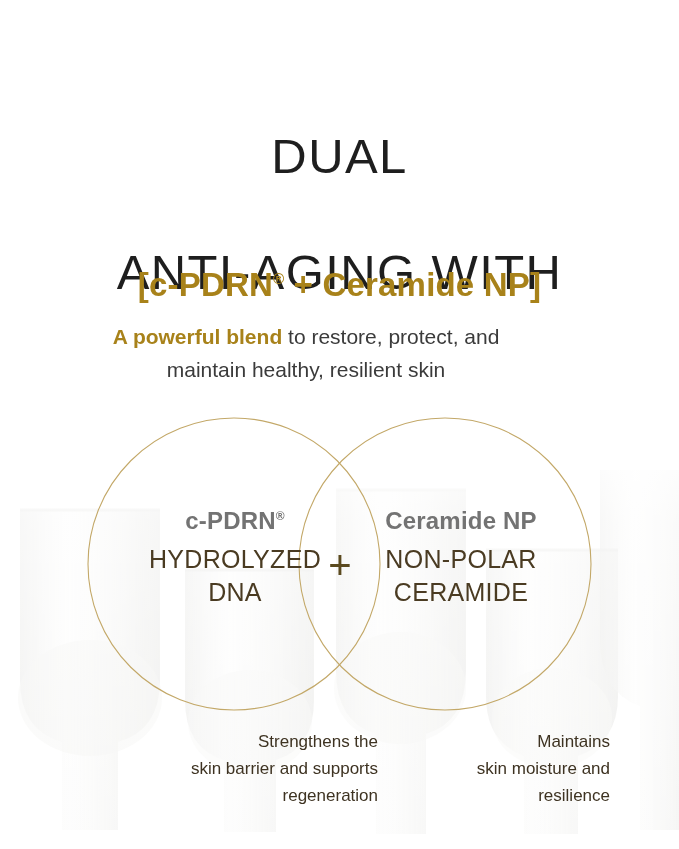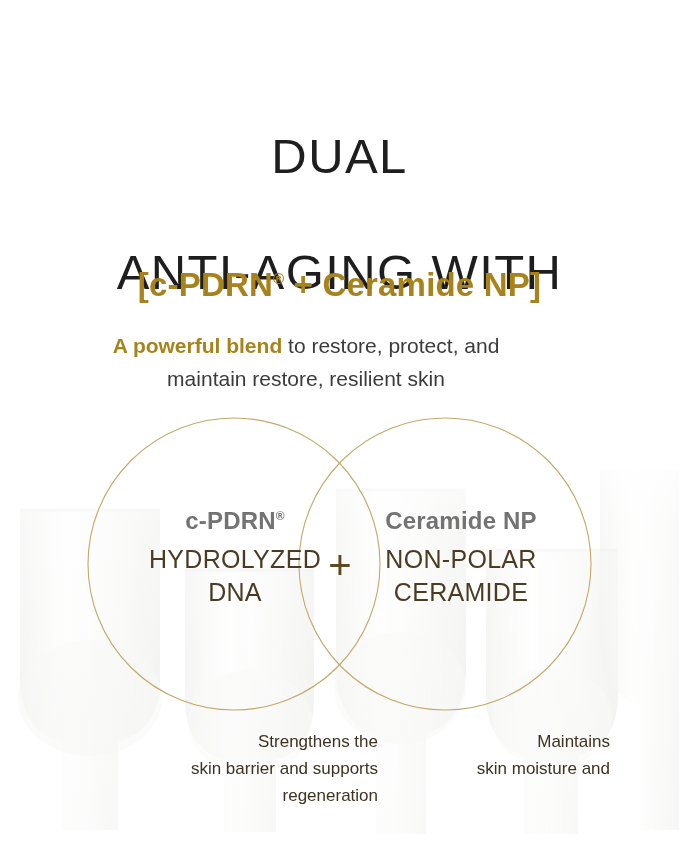--- a/index.html
+++ b/index.html
@@ -65,21 +65,21 @@
     line-height: 42px;
     letter-spacing: 0.2px;
     font-weight: 700;
   }
   .subtitle .sup-r { font-size: 0.46em; }
 
   
   .description {
     position: absolute;
     left: 0;
-    top: 329px;
+    top: 320px;
     width: 612px;
     text-align: center;
     color: #3b3b3b;
     font-size: 21px;
     line-height: 33px;
     font-weight: 400;
   }
   .description .line { display: block; }
   .description .hl {
     color: #a8821a;
@@ -205,21 +205,21 @@
 
   <h1 class="headline">
     <span class="line">DUAL</span>
     <span class="line">ANTI-AGING WITH</span>
   </h1>
 
   <div class="subtitle"><span>[</span><span>c-PDRN</span><span class="sup-r">®</span><span> + </span><span>Ceramide NP</span><span>]</span></div>
 
   <div class="description">
     <span class="line"><span class="hl">A powerful blend</span><span> to restore, protect, and</span></span>
-    <span class="line">maintain restore, resilient skin</span>
+    <span class="line">maintain healthy, resilient skin</span>
   </div>
 
   <div id="venn">
     <svg width="679" height="340" viewBox="0 0 679 340" aria-hidden="true">
       <circle cx="234" cy="164" r="146" fill="none" stroke="#c3a868" stroke-width="1.1"></circle>
       <circle cx="445" cy="164" r="146" fill="none" stroke="#c3a868" stroke-width="1.1"></circle>
     </svg>
 
     <div class="venn-col left">
       <span class="ing-gold"><span>c-PDRN</span><span class="sup-r">®</span></span>
@@ -242,16 +242,17 @@
 
   <div class="captions">
     <div class="caption left">
       <span class="line">Strengthens the</span>
       <span class="line">skin barrier and supports</span>
       <span class="line">regeneration</span>
     </div>
     <div class="caption right">
       <span class="line">Maintains</span>
       <span class="line">skin moisture and</span>
+      <span class="line">resilience</span>
     </div>
   </div>
 
 </div>
 
 </body></html>

